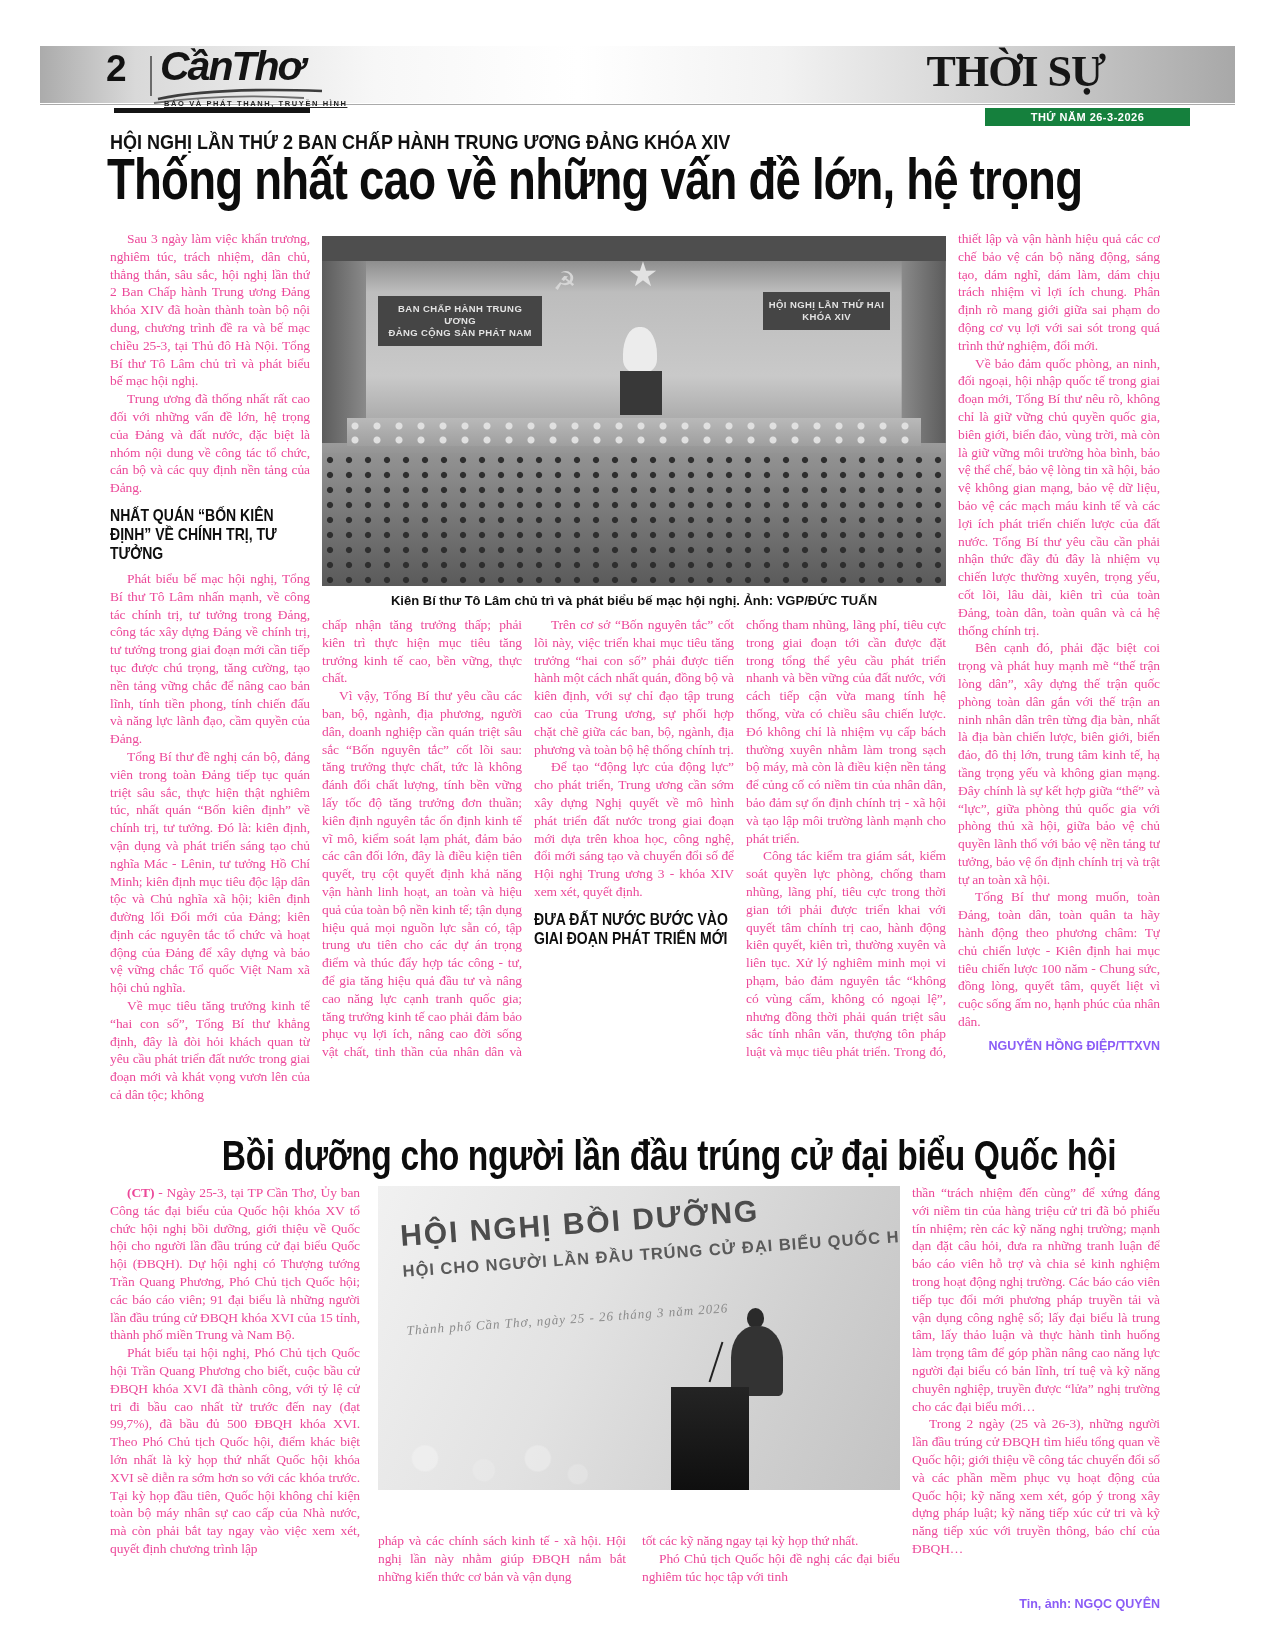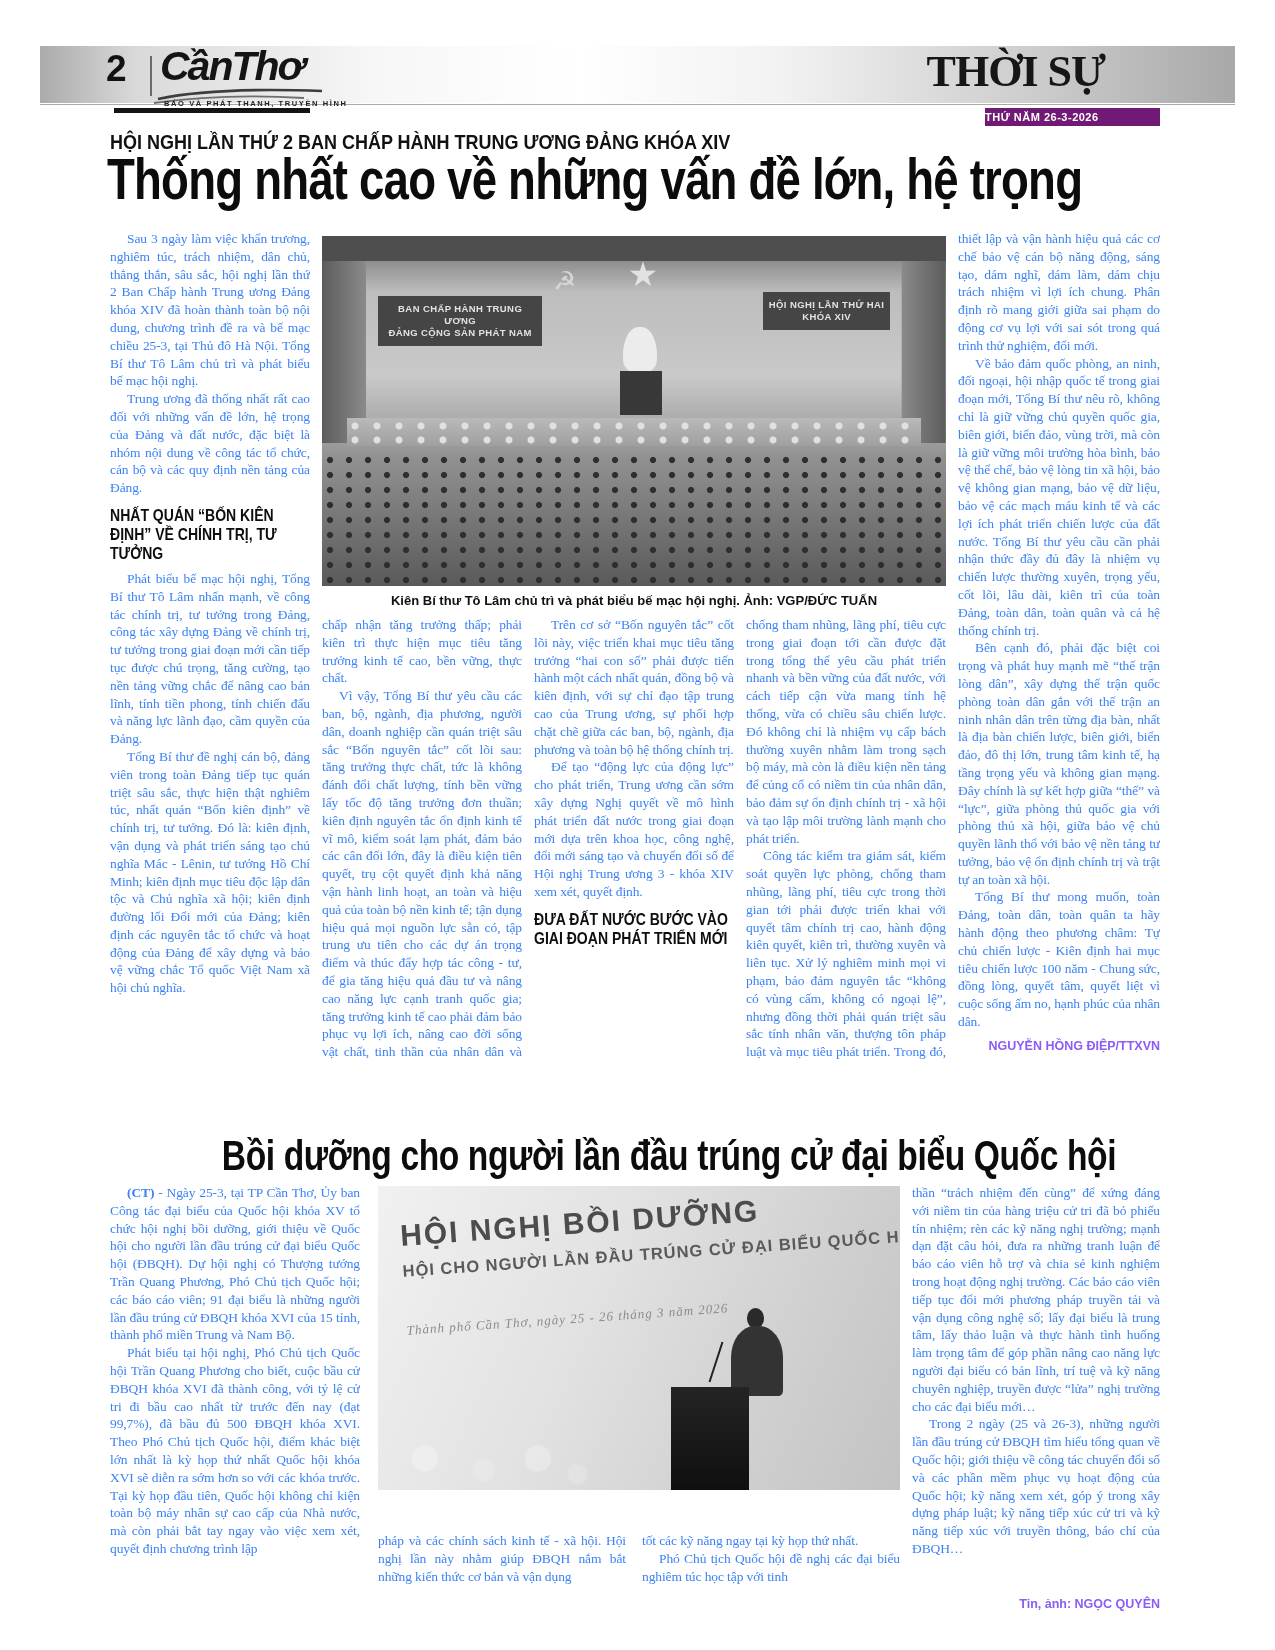--- a/index.html
+++ b/index.html
@@ -9,38 +9,38 @@
 
   
   .hband{left:40px;top:46px;width:1195px;height:57px;
     background:linear-gradient(90deg,#ababab 0%,#d9d9d9 8%,#f7f7f7 28%,#ffffff 45%,#f2f2f2 62%,#c9c9c9 85%,#a8a8a8 100%);}
   .pnum{left:106px;top:50px;font:bold 37px/1 "Liberation Sans",sans-serif;color:#111;}
   .pdiv{left:150px;top:56px;width:2px;height:40px;background:#6a6a6a;}
   .logo{left:160px;top:46px;font:bold italic 41px/1 "Liberation Sans",sans-serif;
         letter-spacing:-2px;color:#141414;}
   .swoosh{left:152px;top:86px;width:175px;height:18px;}
   .tagline{left:164px;top:100px;font:bold 7.5px/1 "Liberation Sans",sans-serif;
-        letter-spacing:1.6px;color:#222;}
+        letter-spacing:1.6px;color:#222;text-decoration:underline;}
   .hrule{left:40px;top:104px;width:1195px;height:1px;background:#aaa;}
   .logobar{left:114px;top:108px;width:196px;height:5px;background:#141414;}
   .section{left:795px;top:50px;width:310px;text-align:right;
         font:bold 44px/1 "Liberation Serif",serif;letter-spacing:-1px;color:#161616;}
-  .datebadge{left:985px;top:108px;width:175px;height:18px;background:#701a75;color:#fff;
-        font:bold 11px/18px "Liberation Sans",sans-serif;letter-spacing:.5px;}
+  .datebadge{left:985px;top:108px;width:205px;height:18px;background:#15803d;color:#fff;
+        font:bold 11px/18px "Liberation Sans",sans-serif;text-align:center;letter-spacing:.5px;}
 
   
   .kicker{left:110px;top:132px;font:bold 20px/1 "Liberation Sans",sans-serif;color:#111;
         white-space:nowrap;transform:scaleX(.9);transform-origin:0 0;}
   .headline1{left:107px;top:150px;font:bold 57px/1.05 "Liberation Sans",sans-serif;color:#0c0c0c;
         white-space:nowrap;letter-spacing:-1px;transform:scaleX(.8);transform-origin:0 0;}
 
   
   .col{overflow:hidden;}
   .col p{margin:0;font:13.5px/17.8px "Liberation Serif",serif;text-align:justify;
-        text-indent:17px;letter-spacing:-.1px;color:#3b82f6;}
+        text-indent:17px;letter-spacing:-.1px;color:#ec4899;}
   .col p.noindent{text-indent:0;}
   .subhead{margin:9px 0 7px;font:bold 16.5px/19px "Liberation Sans",sans-serif;color:#0e0e0e;
         width:118%;transform:scaleX(.85);transform-origin:0 0;}
   .c1{left:110px;top:230px;width:200px;height:908px;}
   .c2{left:322px;top:616px;width:200px;height:446px;}
   .c3{left:534px;top:616px;width:200px;height:446px;}
   .c4{left:746px;top:616px;width:200px;height:446px;}
   .c5{left:958px;top:230px;width:202px;height:802px;}
   .byline{font:bold 12.5px/1 "Liberation Sans",sans-serif;color:#8b5cf6;text-align:right;}
   .byline1{left:958px;top:1040px;width:202px;}
@@ -140,20 +140,21 @@
     <div class="ph1-aud"></div>
   </div>
   <div class="abs caption caption1">Kiên Bí thư Tô Lâm chủ trì và phát biểu bế mạc hội nghị. Ảnh: VGP/ĐỨC TUẤN</div>
 
   <div class="abs col c1">
     <p>Sau 3 ngày làm việc khẩn trương, nghiêm túc, trách nhiệm, dân chủ, thẳng thắn, sâu sắc, hội nghị lần thứ 2 Ban Chấp hành Trung ương Đảng khóa XIV đã hoàn thành toàn bộ nội dung, chương trình đề ra và bế mạc chiều 25-3, tại Thủ đô Hà Nội. Tổng Bí thư Tô Lâm chủ trì và phát biểu bế mạc hội nghị.</p>
     <p>Trung ương đã thống nhất rất cao đối với những vấn đề lớn, hệ trọng của Đảng và đất nước, đặc biệt là nhóm nội dung về công tác tổ chức, cán bộ và các quy định nền tảng của Đảng.</p>
     <div class="subhead">NHẤT QUÁN “BỐN KIÊN ĐỊNH” VỀ CHÍNH TRỊ, TƯ TƯỞNG</div>
     <p>Phát biểu bế mạc hội nghị, Tổng Bí thư Tô Lâm nhấn mạnh, về công tác chính trị, tư tưởng trong Đảng, công tác xây dựng Đảng về chính trị, tư tưởng trong giai đoạn mới cần tiếp tục được chú trọng, tăng cường, tạo nền tảng vững chắc để nâng cao bản lĩnh, tính tiền phong, tính chiến đấu và năng lực lãnh đạo, cầm quyền của Đảng.</p>
     <p>Tổng Bí thư đề nghị cán bộ, đảng viên trong toàn Đảng tiếp tục quán triệt sâu sắc, thực hiện thật nghiêm túc, nhất quán “Bốn kiên định” về chính trị, tư tưởng. Đó là: kiên định, vận dụng và phát triển sáng tạo chủ nghĩa Mác - Lênin, tư tưởng Hồ Chí Minh; kiên định mục tiêu độc lập dân tộc và Chủ nghĩa xã hội; kiên định đường lối Đổi mới của Đảng; kiên định các nguyên tắc tổ chức và hoạt động của Đảng để xây dựng và bảo vệ vững chắc Tổ quốc Việt Nam xã hội chủ nghĩa.</p>
+    <p>Về mục tiêu tăng trưởng kinh tế “hai con số”, Tổng Bí thư khẳng định, đây là đòi hỏi khách quan từ yêu cầu phát triển đất nước trong giai đoạn mới và khát vọng vươn lên của cả dân tộc; không</p>
   </div>
 
   <div class="abs col c2">
     <p class="noindent">chấp nhận tăng trưởng thấp; phải kiên trì thực hiện mục tiêu tăng trưởng kinh tế cao, bền vững, thực chất.</p>
     <p>Vì vậy, Tổng Bí thư yêu cầu các ban, bộ, ngành, địa phương, người dân, doanh nghiệp cần quán triệt sâu sắc “Bốn nguyên tắc” cốt lõi sau: tăng trưởng thực chất, tức là không đánh đổi chất lượng, tính bền vững lấy tốc độ tăng trưởng đơn thuần; kiên định nguyên tắc ổn định kinh tế vĩ mô, kiểm soát lạm phát, đảm bảo các cân đối lớn, đây là điều kiện tiên quyết, trụ cột quyết định khả năng vận hành linh hoạt, an toàn và hiệu quả của toàn bộ nền kinh tế; tận dụng hiệu quả mọi nguồn lực sẵn có, tập trung ưu tiên cho các dự án trọng điểm và thúc đẩy hợp tác công - tư, để gia tăng hiệu quả đầu tư và nâng cao năng lực cạnh tranh quốc gia; tăng trưởng kinh tế cao phải đảm bảo phục vụ lợi ích, nâng cao đời sống vật chất, tinh thần của nhân dân và công bằng xã hội.</p>
   </div>
 
   <div class="abs col c3">
     <p>Trên cơ sở “Bốn nguyên tắc” cốt lõi này, việc triển khai mục tiêu tăng trưởng “hai con số” phải được tiến hành một cách nhất quán, đồng bộ và kiên định, với sự chỉ đạo tập trung cao của Trung ương, sự phối hợp chặt chẽ giữa các ban, bộ, ngành, địa phương và toàn bộ hệ thống chính trị.</p>
     <p>Để tạo “động lực của động lực” cho phát triển, Trung ương cần sớm xây dựng Nghị quyết về mô hình phát triển đất nước trong giai đoạn mới dựa trên khoa học, công nghệ, đổi mới sáng tạo và chuyển đổi số để Hội nghị Trung ương 3 - khóa XIV xem xét, quyết định.</p>

